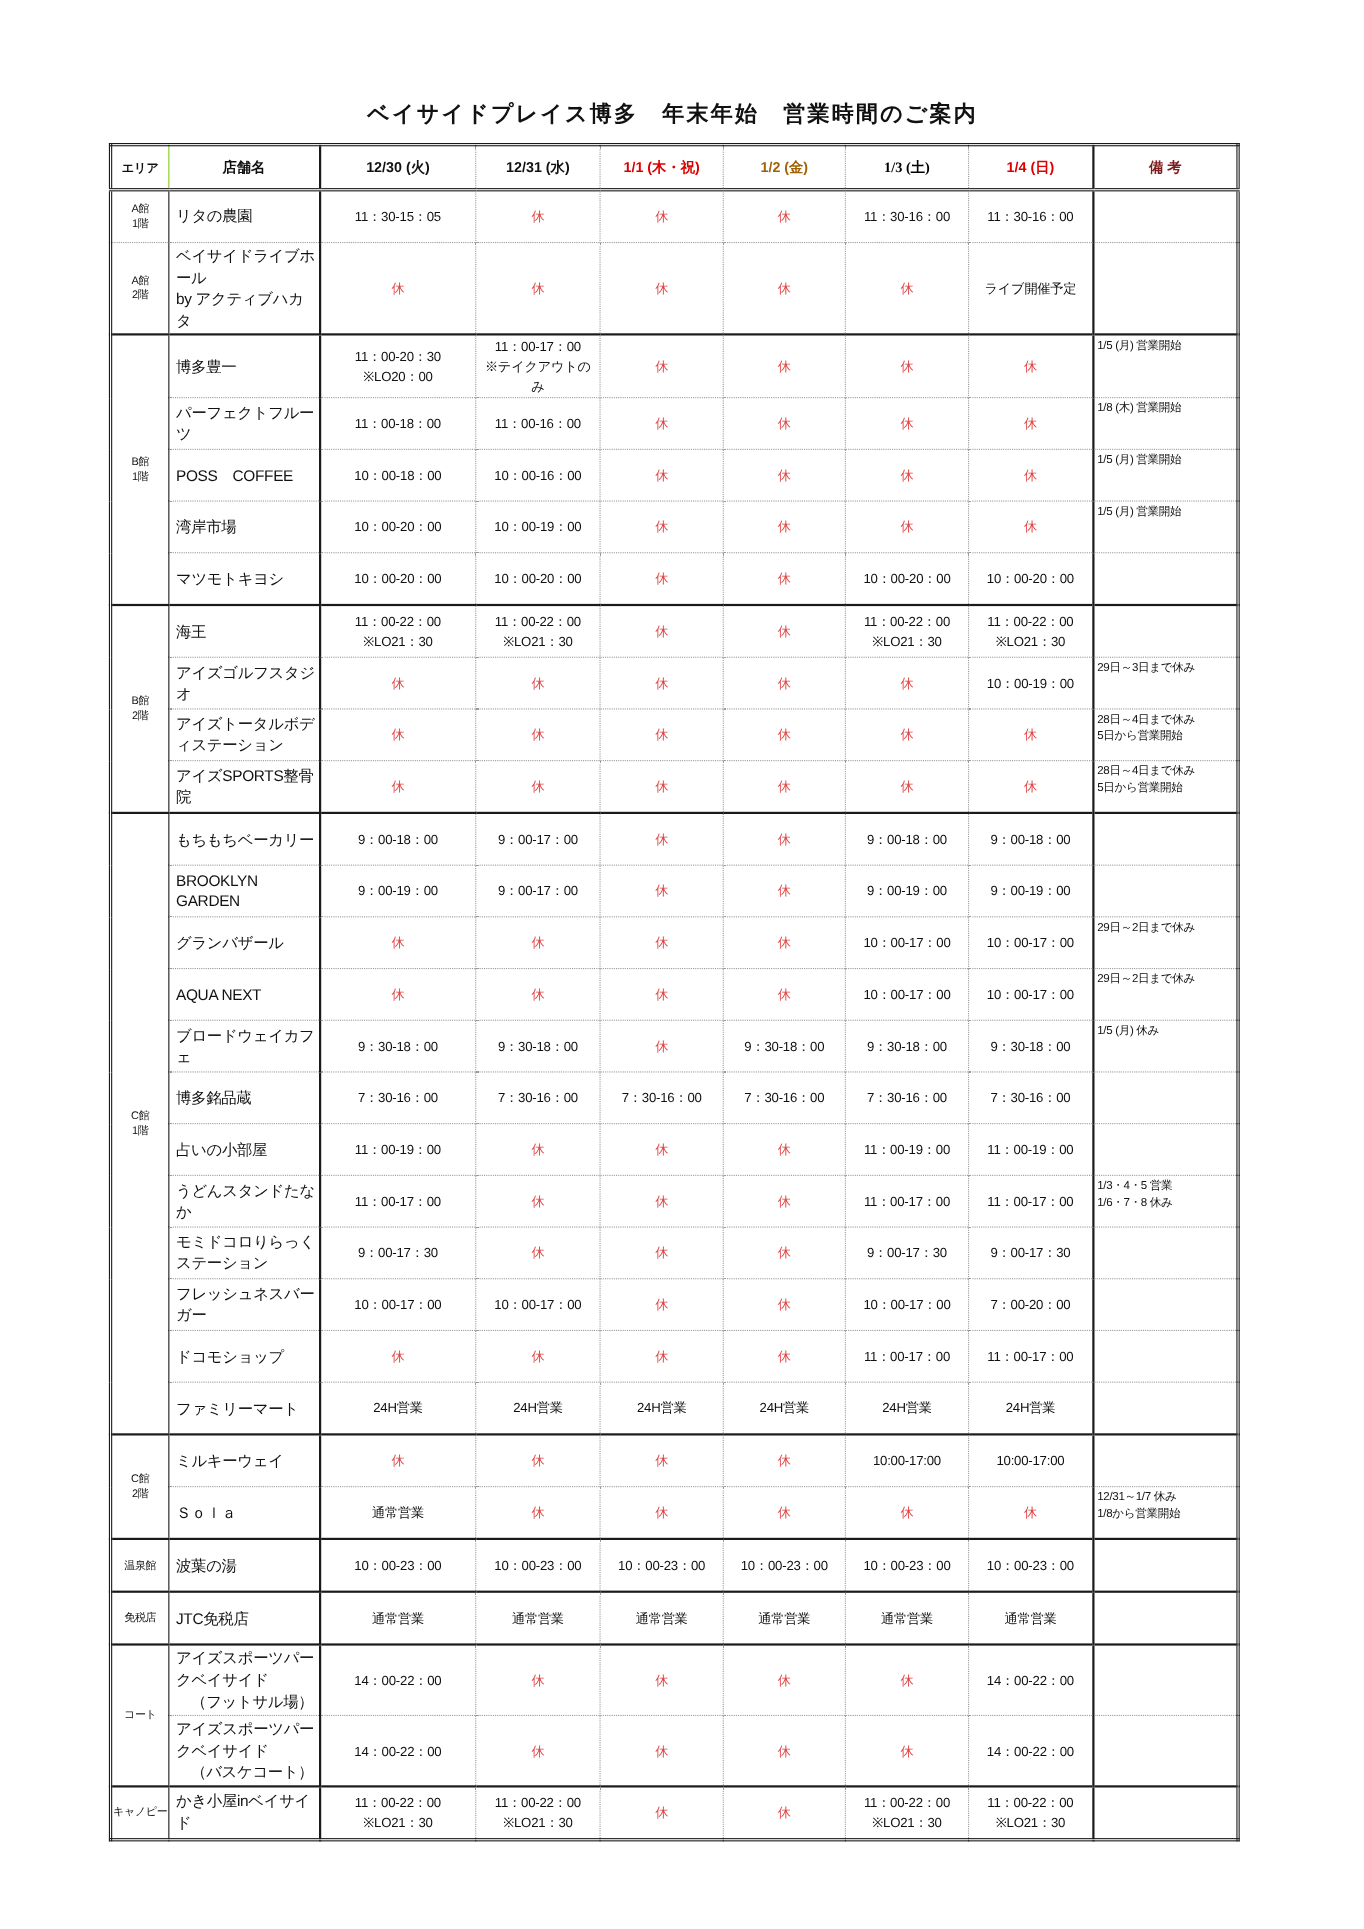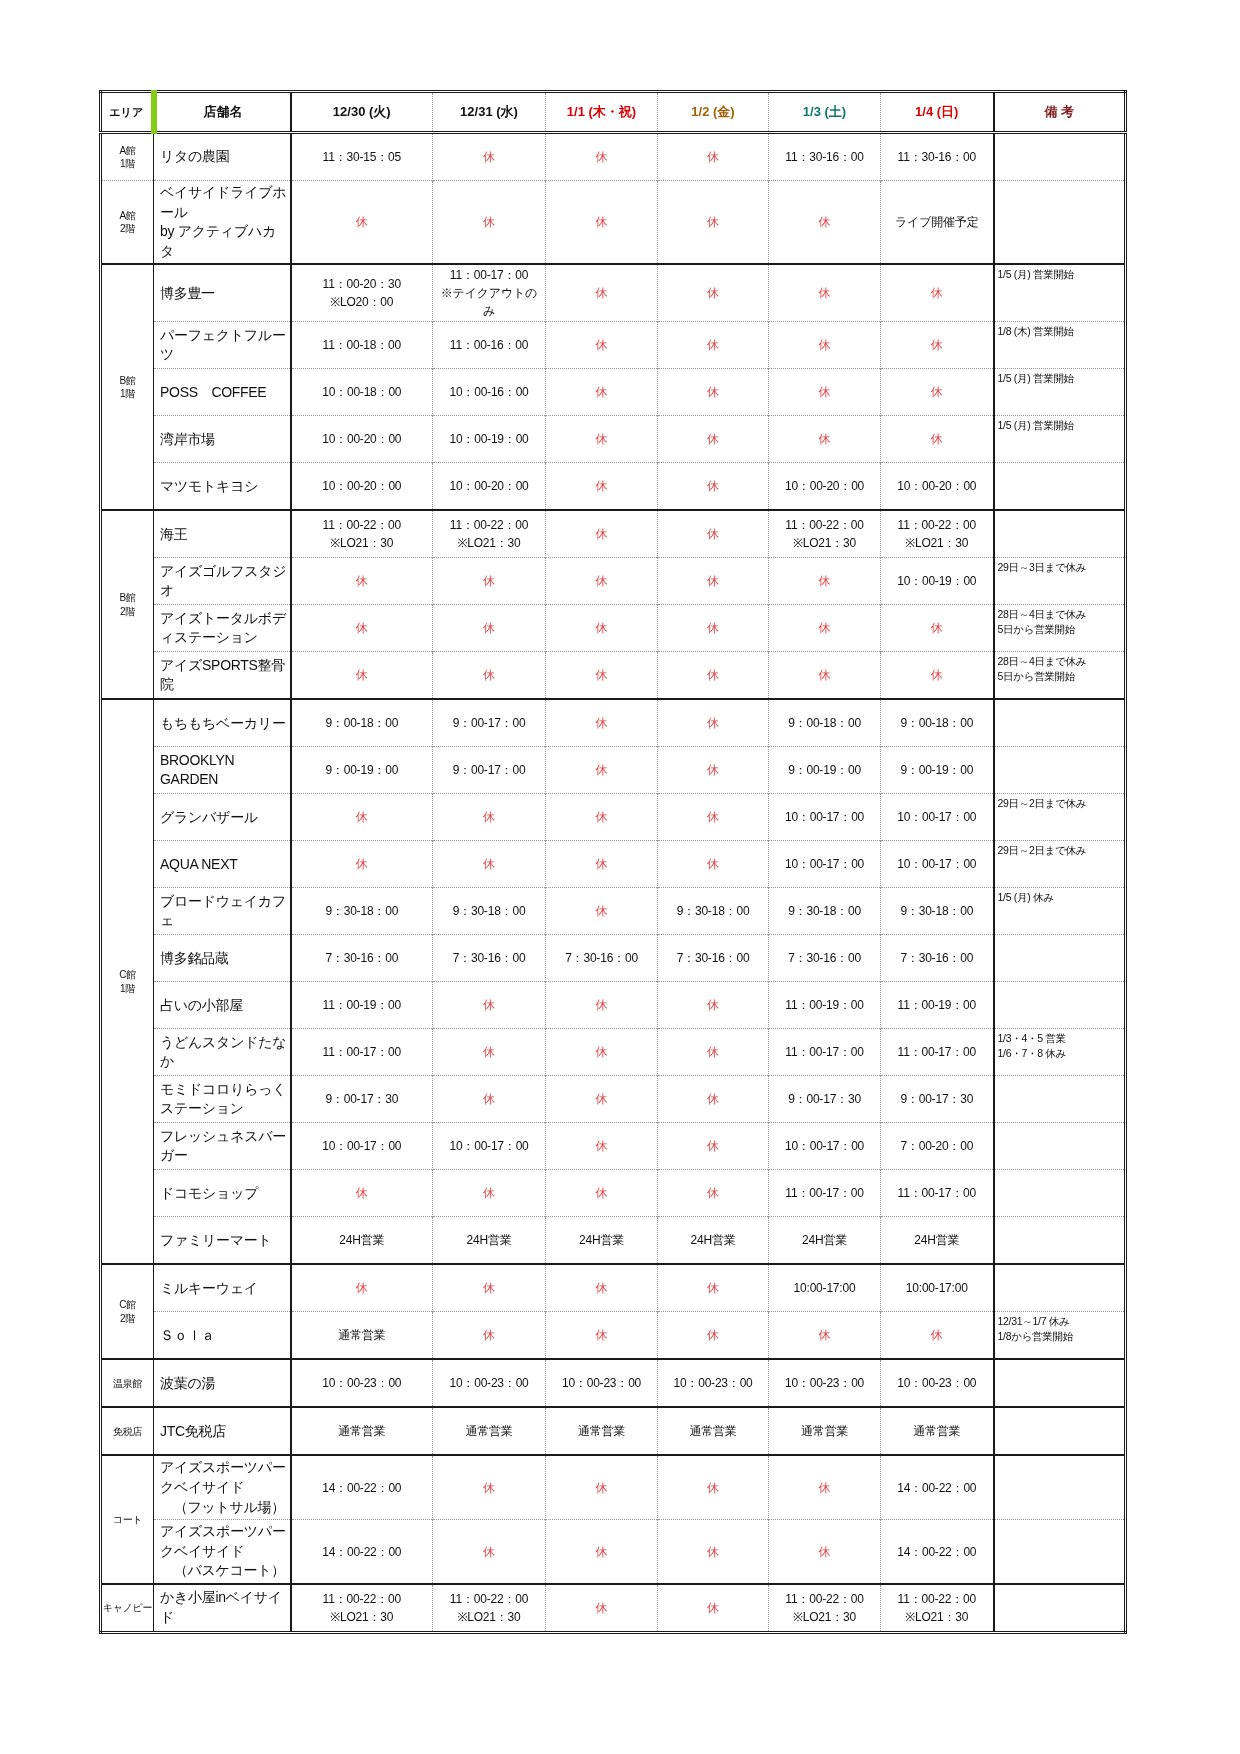--- a/index.html
+++ b/index.html
@@ -28,21 +28,21 @@
   }
   thead th {
     height: 38px;
     font-weight: bold;
     text-align: center;
     vertical-align: middle;
     border-bottom: 3px double #1a1a1a;
     font-size: 13px;
     padding: 0;
   }
-  th.area-h  { font-size: 11px; border-right: 6px solid #84cc16; font-family: Liberation Serif, serif; }
+  th.area-h  { font-size: 11px; border-right: 1px solid #84cc16; font-family: Liberation Serif, serif; }
   th.store-h { border-right: 2px solid #1a1a1a; }
   th.day-h   { border-right: 1px dotted #999; }
   th.day-h.last { border-right: 2px solid #1a1a1a; }
   th.note-h  { border-right: none; }
   tbody td {
     height: 42px;
     text-align: center;
     vertical-align: middle;
     font-size: 12px;
     line-height: 1.5;
@@ -76,20 +76,21 @@
     letter-spacing: -0.3px;
   }
   tr.sec-thick  td { border-top: 2px solid #1a1a1a; }
   tr.sec-dotted td { border-top: 1px dotted #999; }
   tr.inner      td { border-top: 1px dotted #999; }
 </style>
 </head>
 <body>
 
 <div class="page">
+  <h1 class="title">ベイサイドプレイス博多　年末年始　営業時間のご案内</h1>
 
   <table class="schedule">
     <colgroup>
       <col style="width:53px">
       <col style="width:137px">
       <col style="width:142px">
       <col style="width:113px">
       <col style="width:112px">
       <col style="width:111px">
       <col style="width:112px">
@@ -97,21 +98,21 @@
       <col style="width:132px">
     </colgroup>
     <thead>
       <tr>
           <th class="area-h" style="color: rgb(17, 17, 17);">エリア</th>
           <th class="store-h" style="color: rgb(17, 17, 17);">店舗名</th>
           <th class="day-h" style="color: rgb(17, 17, 17);">12/30 (火)</th>
           <th class="day-h" style="color: rgb(17, 17, 17);">12/31 (水)</th>
           <th class="day-h" style="color: rgb(221, 0, 0);">1/1 (木・祝)</th>
           <th class="day-h" style="color: #a16207;">1/2 (金)</th>
-          <th class="day-h" style="color: #0f766e;">1/3 (土)</th>
+          <th class="day-h" style="color: #000000; font-family: Liberation Serif, serif;">1/3 (土)</th>
           <th class="day-h last" style="color: rgb(221, 0, 0);">1/4 (日)</th>
           <th class="note-h" style="color: #7f1d1d;">備 考</th>
         </tr>
     </thead>
     <tbody>
         <tr class="">
           <td rowspan="1" class="area-cell">A館
 1階</td>
           <td class="store-cell">リタの農園</td>
           <td class="time-cell">11：30-15：05</td>

